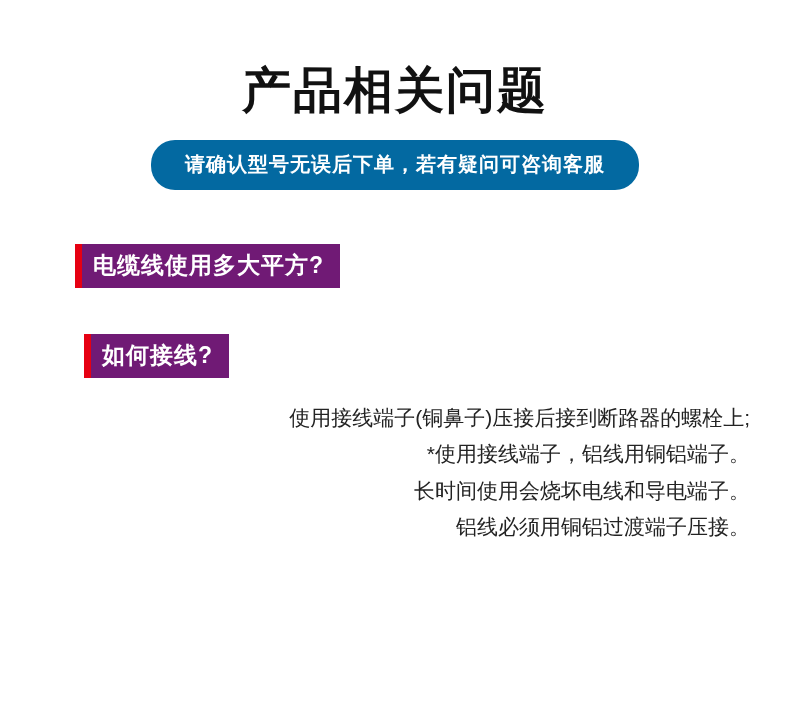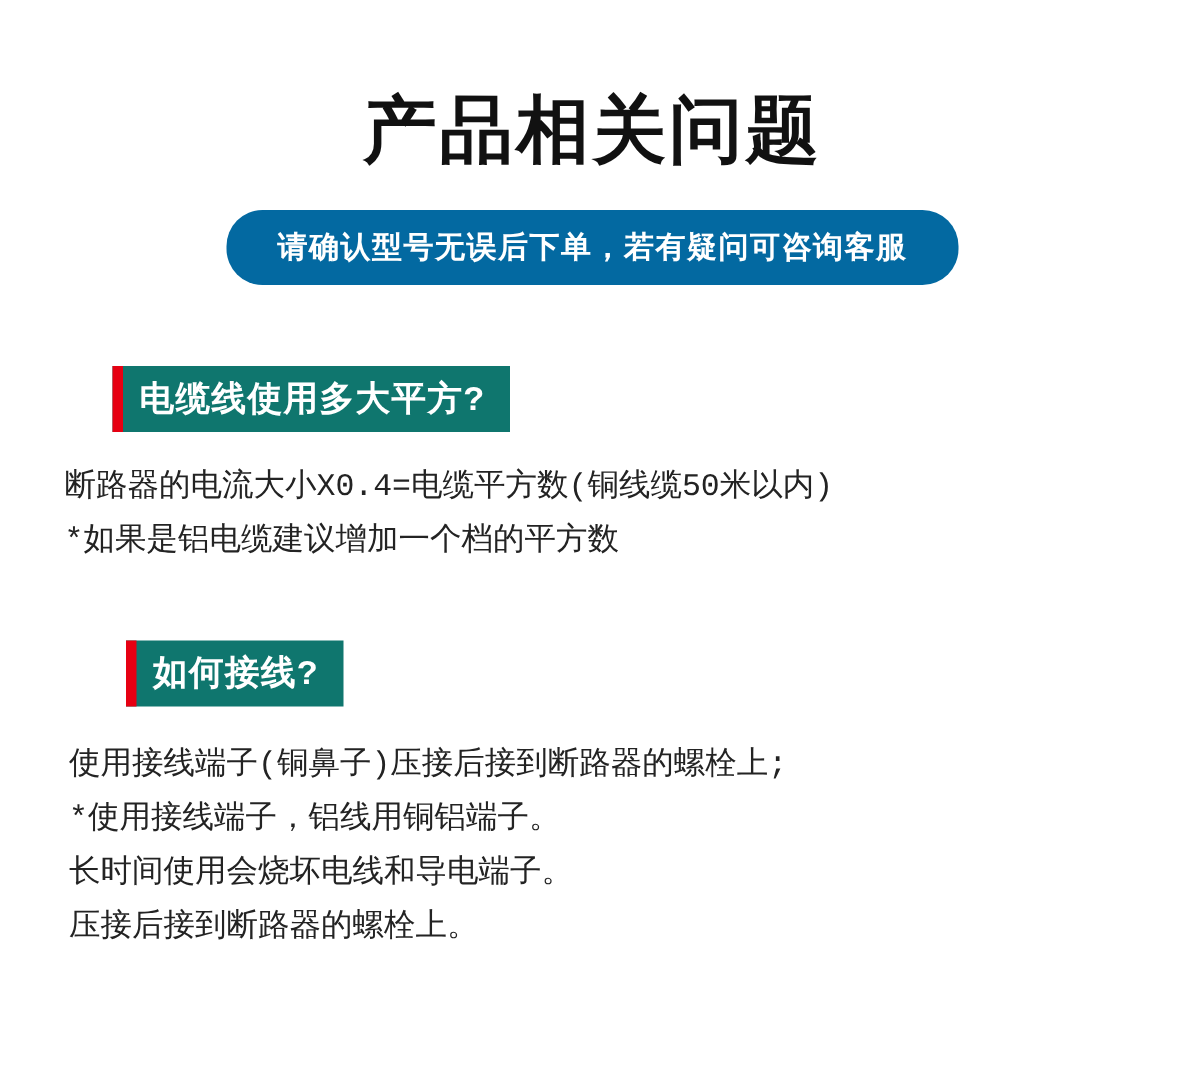--- a/index.html
+++ b/index.html
@@ -12,21 +12,20 @@
     background: #ffffff;
     font-family: "Liberation Sans", sans-serif;
     color: #1a1a1a;
     overflow: hidden;
   }
   .page {
     position: relative;
     width: 790px;
     height: 694px;
     box-sizing: border-box;
-    font-family: Liberation Mono, monospace;
   }
   .main-title {
     text-align: center;
     font-size: 49px;
     font-weight: bold;
     letter-spacing: 2px;
     color: #111111;
     margin: 0;
     padding-top: 62px;
     line-height: 1.15;
@@ -53,21 +52,21 @@
   .section-1 {
     margin-top: 54px;
   }
   .section-2 {
     margin-top: 46px;
     margin-left: 84px;
   }
   .q-head {
     display: inline-block;
     position: relative;
-    background: #0f766e;
+    background: #701a75;
     color: #ffffff;
     font-size: 23px;
     font-weight: bold;
     padding: 6px 16px 7px 18px;
     letter-spacing: 1px;
   }
   .q-head::before {
     content: "";
     position: absolute;
     left: 0;
@@ -79,49 +78,46 @@
   .body-lines {
     margin-top: 20px;
     font-size: 21px;
     line-height: 1.72;
     color: #232323;
     margin-left: -32px;
   }
   .section-2 .body-lines {
     margin-left: -38px;
     margin-top: 22px;
+    text-align: right;
   }
   .body-lines p {
     margin: 0;
     padding: 0;
     white-space: nowrap;
   }
 </style>
 </head>
 <body>
 
 <div class="page">
 
   <h1 class="main-title">产品相关问题</h1>
 
   <div class="subtitle-wrap">
     <div class="subtitle-pill">请确认型号无误后下单，若有疑问可咨询客服</div>
   </div>
 
   <div class="section section-1">
     <div class="q-head">电缆线使用多大平方?</div>
-    <div class="body-lines">
-      <p>断路器的电流大小X0.4=电缆平方数(铜线缆50米以内)</p>
-      <p>*如果是铝电缆建议增加一个档的平方数</p>
-    </div>
   </div>
 
   <div class="section section-2">
     <div class="q-head">如何接线?</div>
     <div class="body-lines">
       <p>使用接线端子(铜鼻子)压接后接到断路器的螺栓上;</p>
       <p>*使用接线端子，铝线用铜铝端子。</p>
       <p>长时间使用会烧坏电线和导电端子。</p>
-      <p>压接后接到断路器的螺栓上。</p>
+      <p>铝线必须用铜铝过渡端子压接。</p>
     </div>
   </div>
 
 </div>
 
 </body></html>

